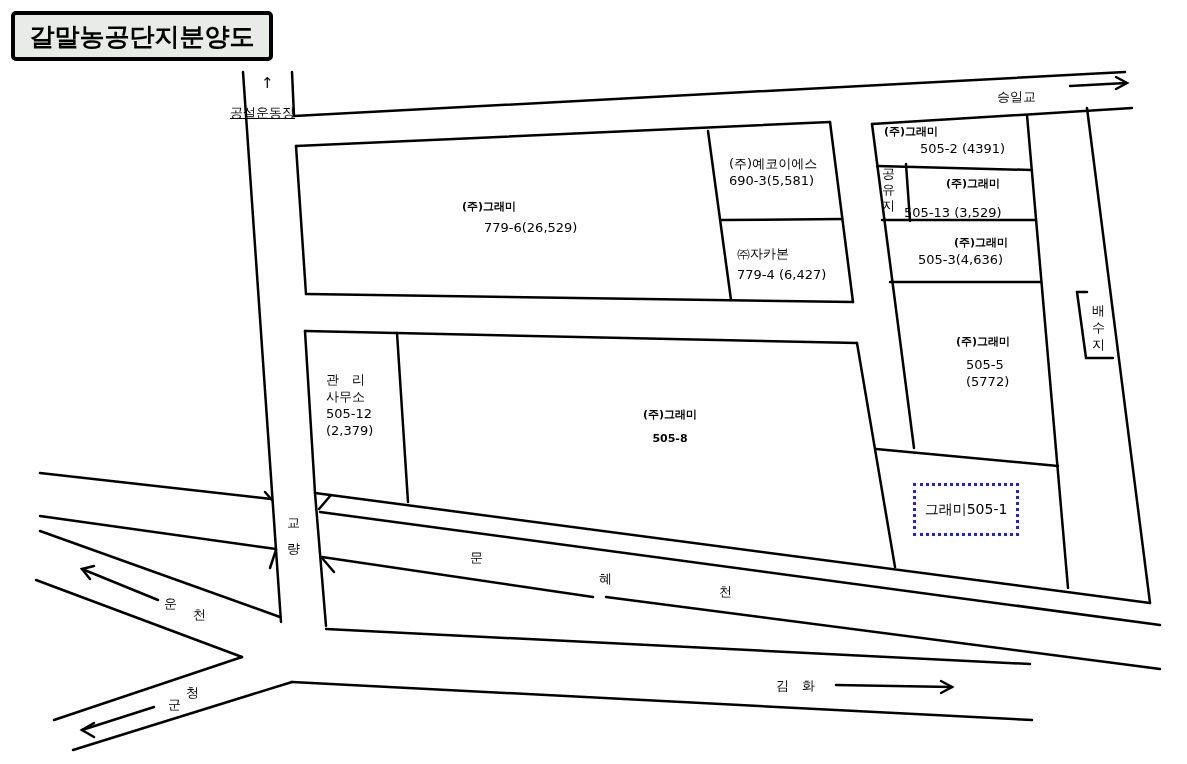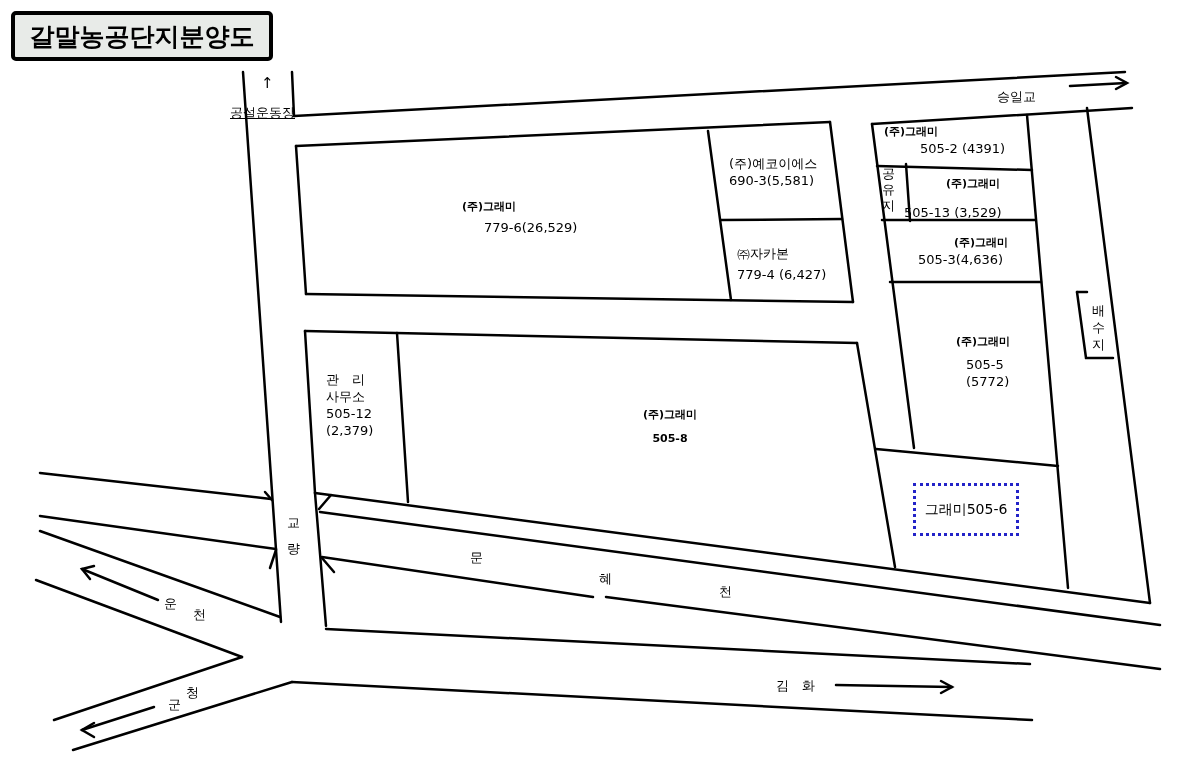--- a/index.html
+++ b/index.html
@@ -168,14 +168,14 @@
   <span class="v">505-12</span>
   <span class="v">(2,379)</span>
 </div>
 
 <div class="lbl center" style="left:590px; top:403px; width:160px; line-height:24px;">
   <span class="v bold">(주)그래미</span>
   <span class="v bold" style="font-weight:bold;">505-8</span>
 </div>
 
 <div class="dotted-box">
-  <span>그래미505-6</span>
+  <span>그래미505-1</span>
 </div>
 
 </body></html>

